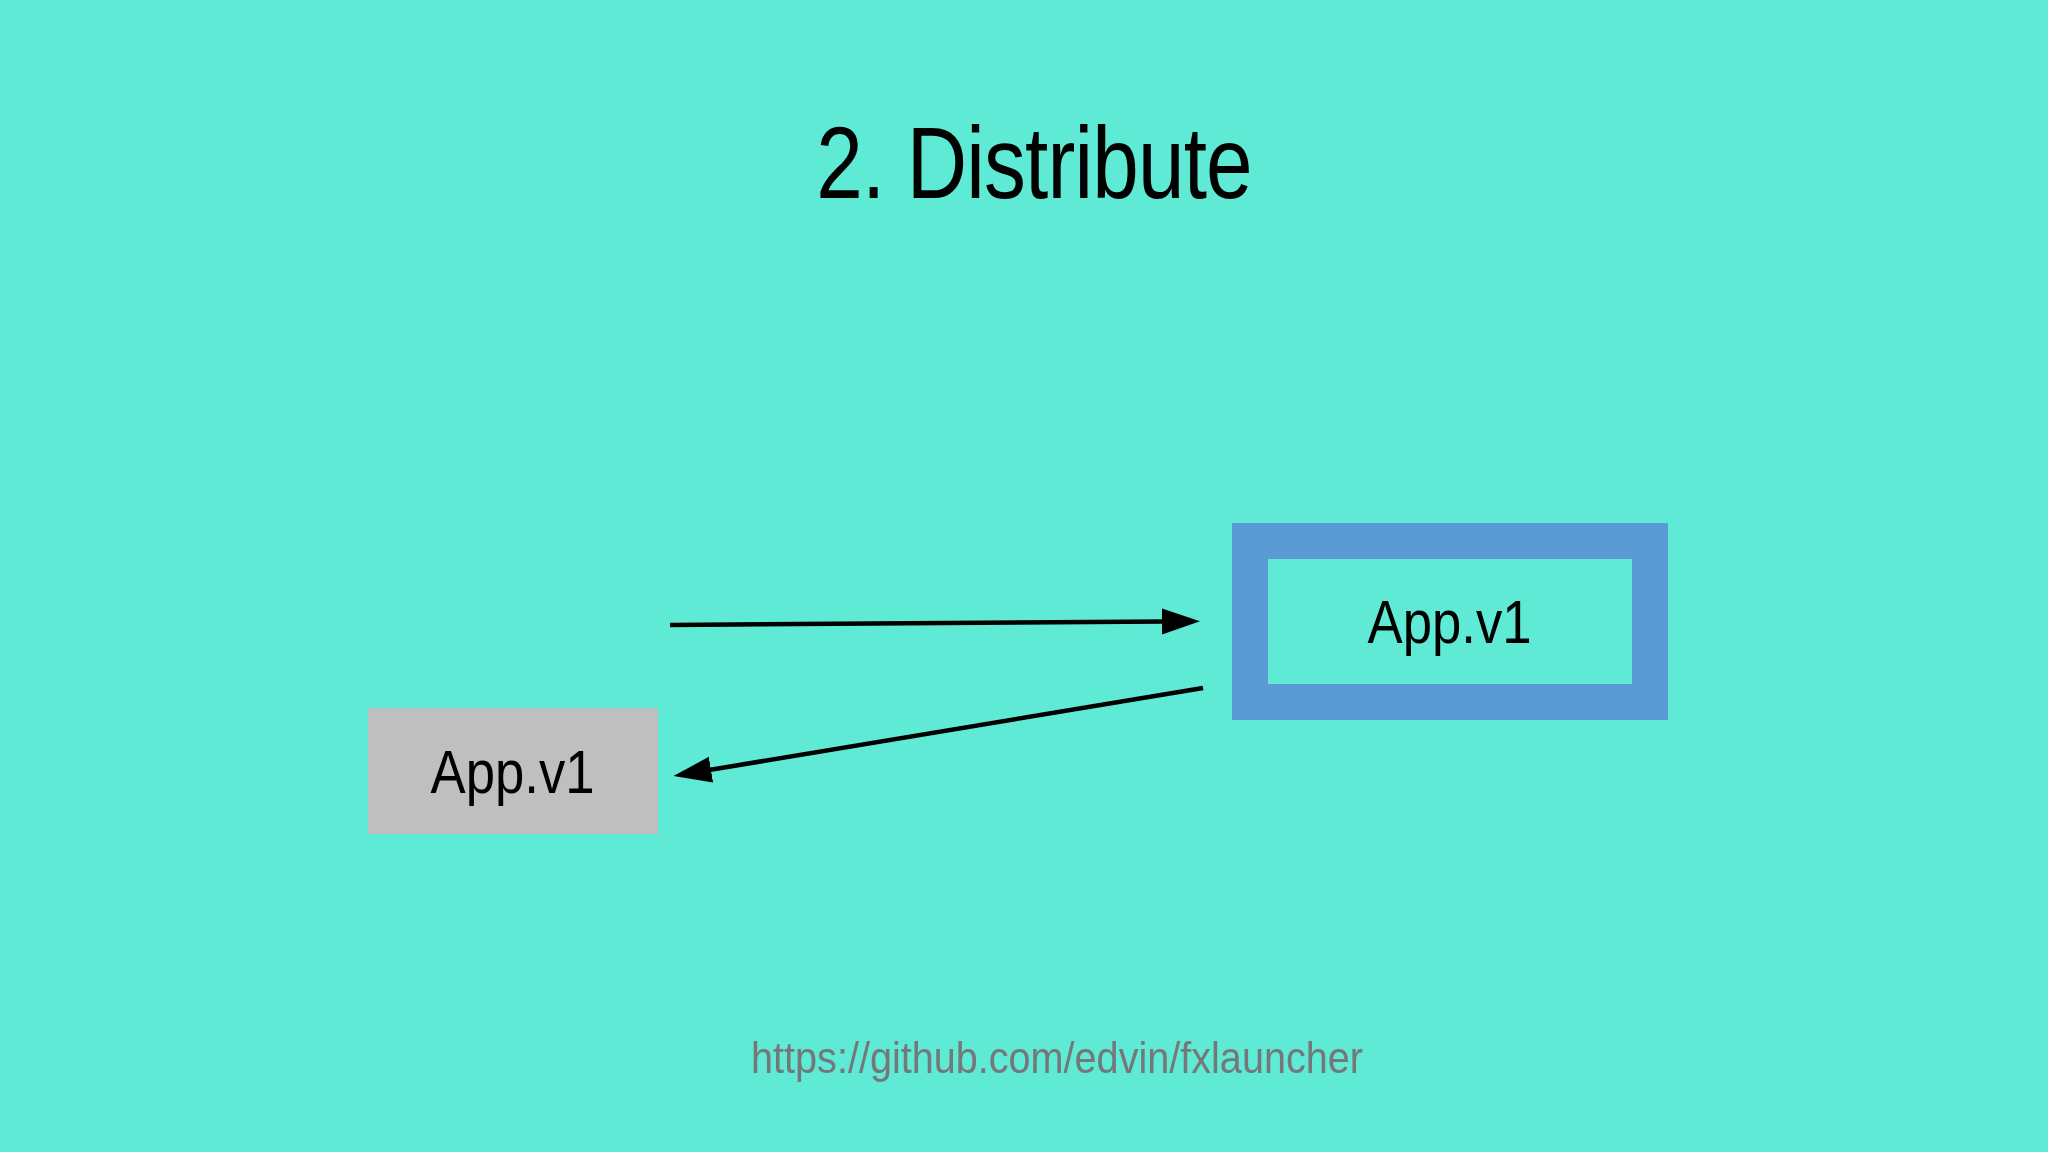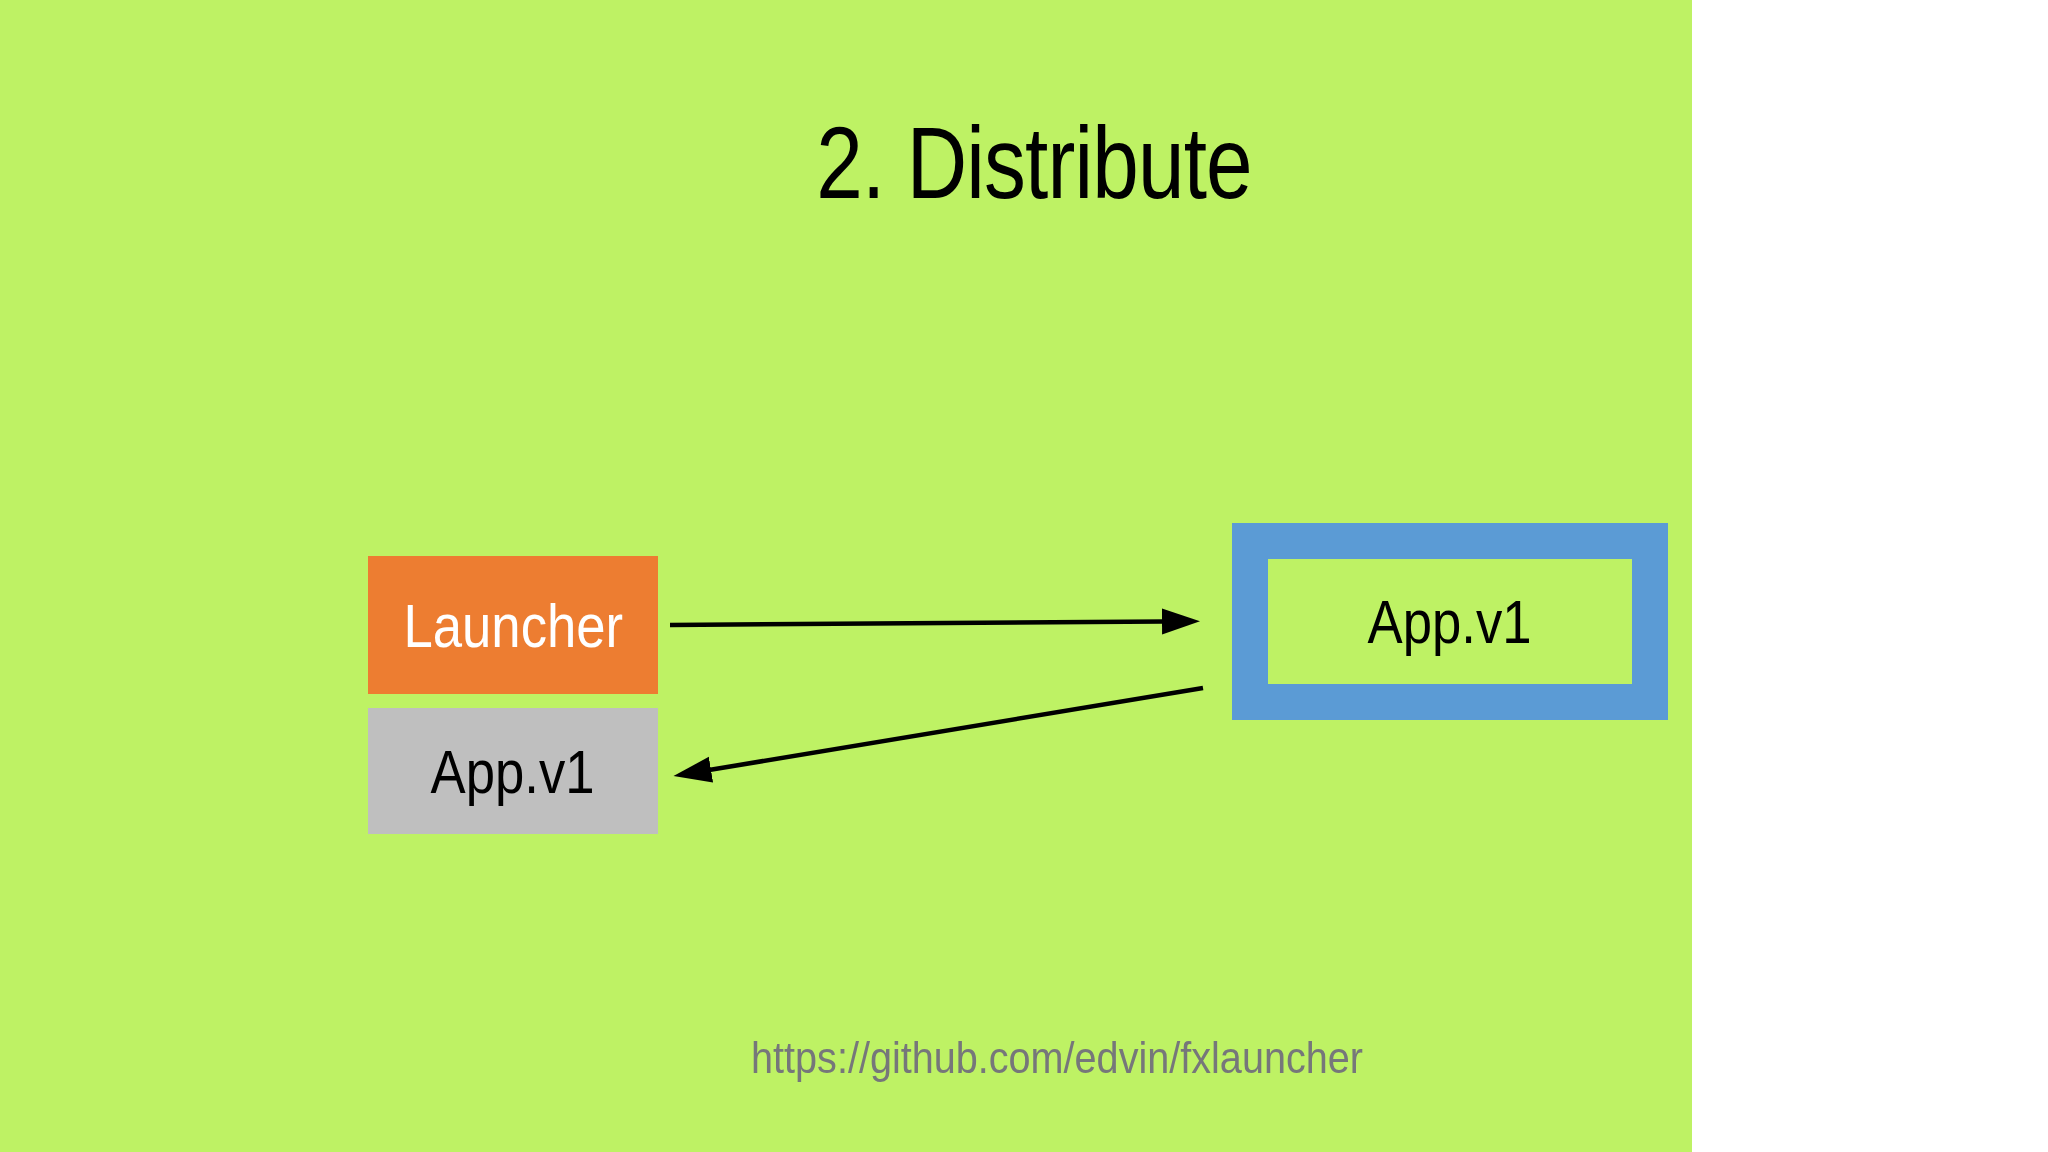--- a/index.html
+++ b/index.html
@@ -2,23 +2,23 @@
 <html><head>
 <meta charset="utf-8">
 <style>
   html, body {
     margin: 0;
     padding: 0;
     background: #ffffff;
   }
   #slide {
     position: relative;
-    width: 1692px;
+    width: 2048px;
     height: 1152px;
-    background: #bef264;
+    background: #5eead4;
     overflow: hidden;
     font-family: "Liberation Sans", "DejaVu Sans", sans-serif;
   }
   .slide-title {
     position: absolute;
     top: 112px;
     left: 1034px;
     transform: translateX(-50%) scaleX(0.82);
     white-space: nowrap;
     font-size: 102px;
@@ -82,23 +82,20 @@
     letter-spacing: 0px;
   }
 </style>
 </head>
 <body>
 
 <div id="slide">
 
   <div class="slide-title">2. Distribute</div>
 
-  <div class="node" id="launcher-box" style="background-color: rgb(237, 125, 49);">
-    <span class="label" style="color: rgb(255, 255, 255);">Launcher</span>
-  </div>
 
   <div class="node" id="local-app-box" style="background-color: rgb(191, 191, 191);">
     <span class="label" style="color: rgb(0, 0, 0);">App.v1</span>
   </div>
 
   <div class="node" id="remote-app-box" style="border-color: rgb(91, 155, 213);">
     <span class="label" style="color: rgb(0, 0, 0);">App.v1</span>
   </div>
 
   <svg id="arrow-layer" viewBox="0 0 2048 1152" xmlns="http://www.w3.org/2000/svg">

